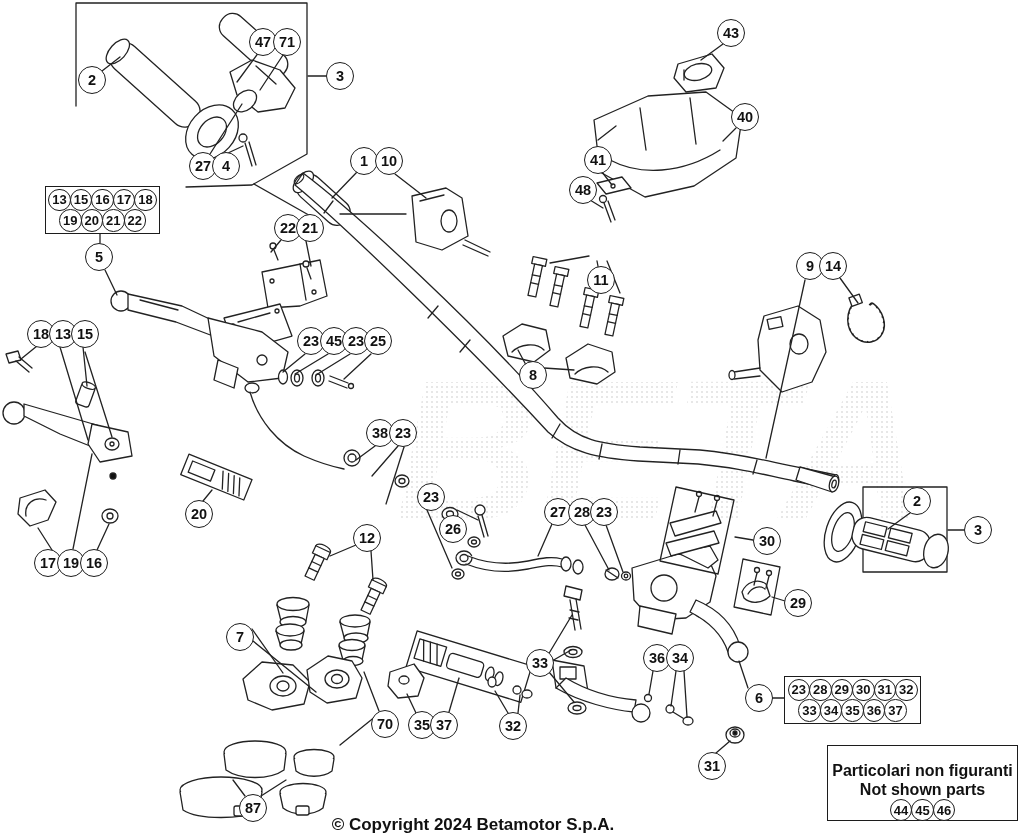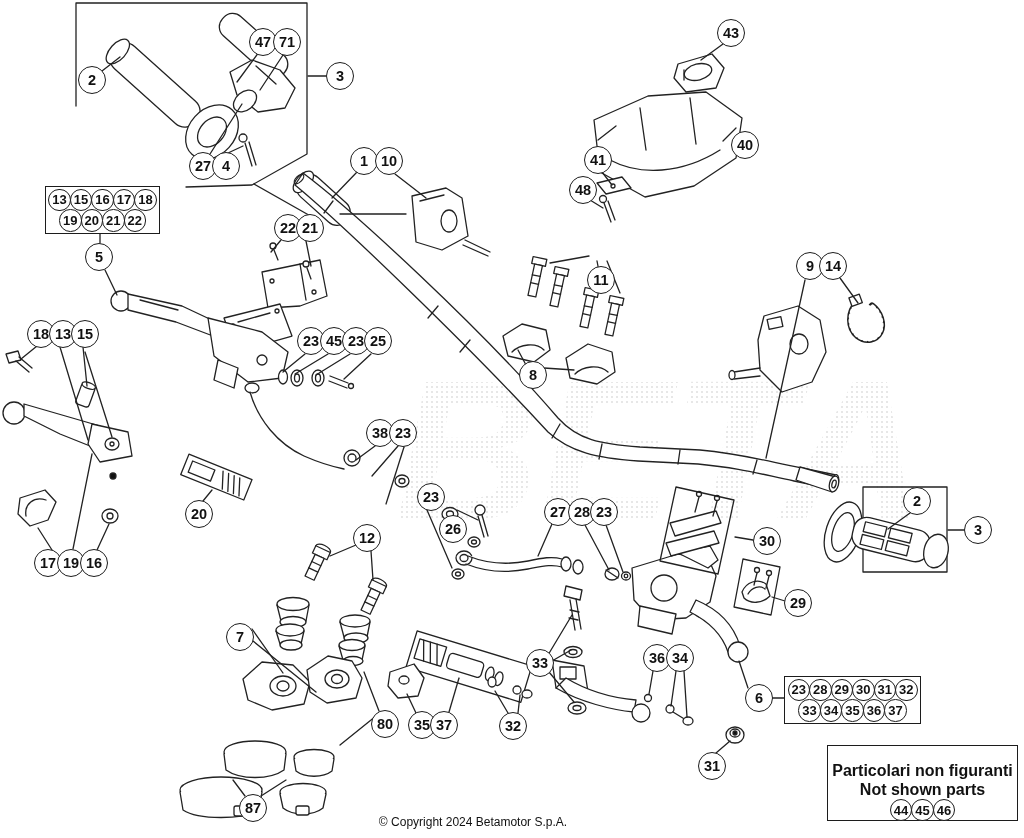--- a/index.html
+++ b/index.html
@@ -16,21 +16,21 @@
   .group-box{position:absolute;border:1.5px solid #1c1c1c;background:#fff;z-index:5;
            display:flex;flex-direction:column;align-items:center;justify-content:center;}
   .circle-row{display:flex;justify-content:center;}
   .circle-row+.circle-row{margin-top:-2px;}
   #left-box{left:45px;top:186px;width:113px;height:46px;}
   #right-box{left:784px;top:676px;width:135px;height:46px;}
   #notshown-box{left:827px;top:745px;width:189px;height:74px;z-index:5;}
   #notshown-box .t1,#notshown-box .t2{font-weight:bold;font-size:16px;color:#111;line-height:19px;text-align:center;}
   #notshown-box .t1{margin-top:16px;}
   .copyright{position:absolute;left:0;top:815px;width:946px;text-align:center;
-           font-weight:normal;font-size:12px;color:#111;z-index:5;}
+           font-weight:bold;font-size:17px;color:#111;z-index:5;}
 </style>
 </head>
 <body>
 
 <div class="stage">
 
 <svg width="1024" height="838" viewBox="0 0 1024 838">
   <defs>
     <pattern id="dots" width="5" height="5" patternUnits="userSpaceOnUse">
       <circle cx="2" cy="2" r="1" fill="#c4c4c4"></circle>
@@ -477,21 +477,21 @@
 <div id="callout-layer">
       <div class="callout" style="left: 78px; top: 66px;">2</div>
       <div class="callout" style="left: 249px; top: 28px;">47</div>
       <div class="callout" style="left: 273px; top: 28px;">71</div>
       <div class="callout" style="left: 326px; top: 62px;">3</div>
       <div class="callout" style="left: 189px; top: 152px;">27</div>
       <div class="callout" style="left: 212px; top: 152px;">4</div>
       <div class="callout" style="left: 350px; top: 147px;">1</div>
       <div class="callout" style="left: 375px; top: 147px;">10</div>
       <div class="callout" style="left: 717px; top: 19px;">43</div>
-      <div class="callout" style="left: 731px; top: 103px; margin-top: 28px;">40</div>
+      <div class="callout" style="left: 731px; top: 103px;">40</div>
       <div class="callout" style="left: 584px; top: 146px;">41</div>
       <div class="callout" style="left: 569px; top: 176px;">48</div>
       <div class="callout" style="left: 587px; top: 234px; margin-top: 32px;">11</div>
       <div class="callout" style="left: 274px; top: 214px;">22</div>
       <div class="callout" style="left: 296px; top: 214px;">21</div>
       <div class="callout" style="left: 796px; top: 252px;">9</div>
       <div class="callout" style="left: 819px; top: 252px;">14</div>
       <div class="callout" style="left: 85px; top: 243px;">5</div>
       <div class="callout" style="left: 27px; top: 320px;">18</div>
       <div class="callout" style="left: 49px; top: 320px;">13</div>
@@ -514,21 +514,21 @@
       <div class="callout" style="left: 568px; top: 498px;">28</div>
       <div class="callout" style="left: 590px; top: 498px;">23</div>
       <div class="callout" style="left: 753px; top: 527px;">30</div>
       <div class="callout" style="left: 903px; top: 487px;">2</div>
       <div class="callout" style="left: 964px; top: 516px;">3</div>
       <div class="callout" style="left: 784px; top: 589px;">29</div>
       <div class="callout" style="left: 226px; top: 623px;">7</div>
       <div class="callout" style="left: 526px; top: 649px;">33</div>
       <div class="callout" style="left: 643px; top: 644px;">36</div>
       <div class="callout" style="left: 666px; top: 644px;">34</div>
-      <div class="callout" style="left: 371px; top: 710px;">80</div>
+      <div class="callout" style="left: 371px; top: 710px;">70</div>
       <div class="callout" style="left: 408px; top: 711px;">35</div>
       <div class="callout" style="left: 430px; top: 711px;">37</div>
       <div class="callout" style="left: 499px; top: 712px;">32</div>
       <div class="callout" style="left: 745px; top: 684px;">6</div>
       <div class="callout" style="left: 698px; top: 752px;">31</div>
       <div class="callout" style="left: 239px; top: 794px;">87</div>
     </div>
 
 <div class="group-box" id="left-box">
   <div class="circle-row">

